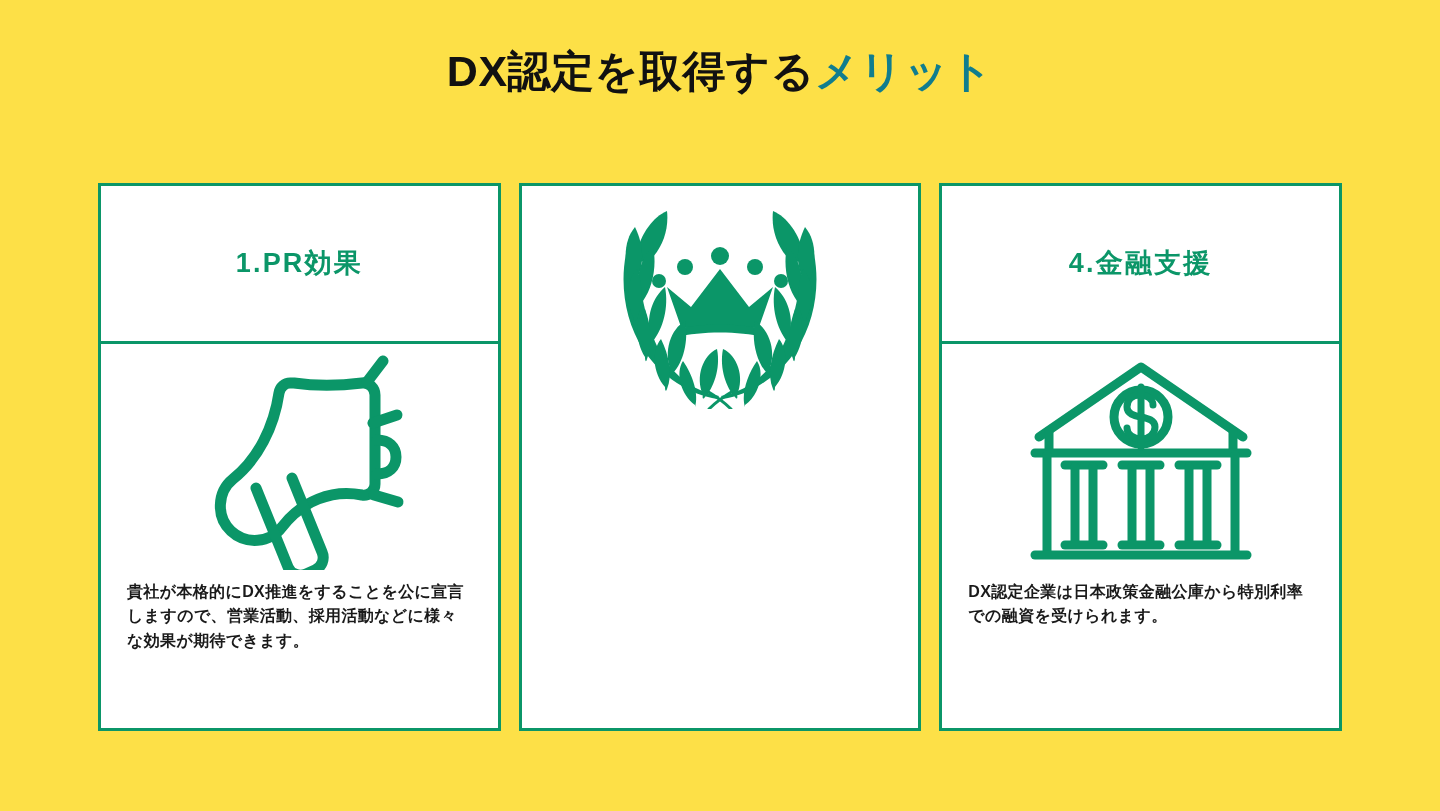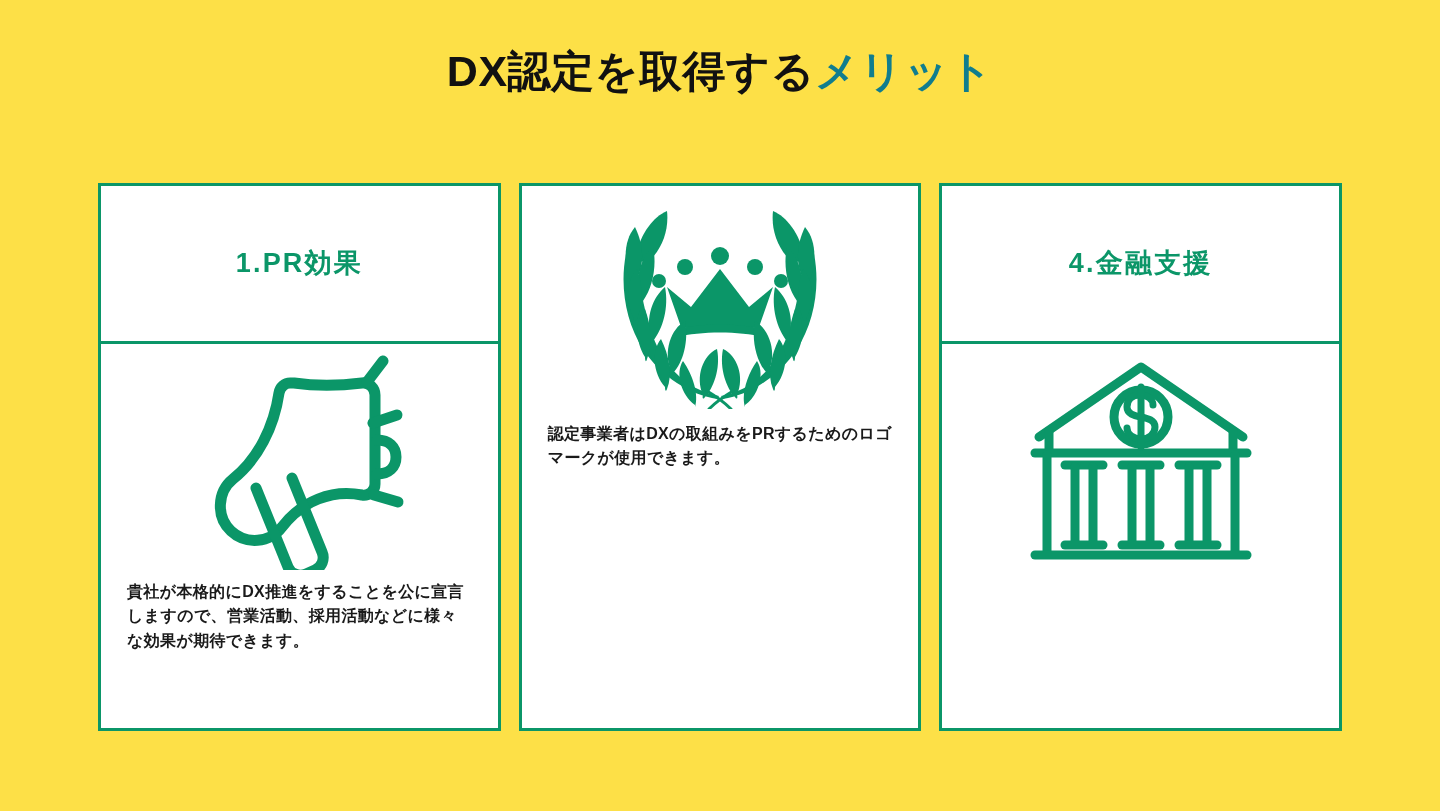--- a/index.html
+++ b/index.html
@@ -188,21 +188,20 @@
               <path d="M108 196 C100 178 108 156 122 150 C126 170 118 190 110 198 C108 201 107 199 108 196Z"></path>
               <path d="M100 206 C86 196 80 174 88 162 C98 176 104 196 100 208 Z"></path>
             </g>
 
             <g stroke="#0B9668" stroke-width="3" fill="none" stroke-linecap="round">
               <path d="M112 192 C122 198 130 204 136 210"></path>
               <path d="M138 192 C128 198 120 204 114 210"></path>
             </g>
           </svg>
         </div>
-        <div class="card-text">認定事業者はDXの取組みをPRするためのロゴマークが使用できます。</div>
       </div>
     </div>
 
     <div class="card">
       <div class="card-header">
         <div class="card-title">4.金融支援</div>
       </div>
       <div class="card-body">
         <div class="card-icon">
           <svg width="228" height="214" viewBox="0 0 228 214" fill="none" aria-hidden="true">
@@ -235,17 +234,18 @@
 
               <path d="M8 200 L220 200"></path>
             </g>
 
             <g stroke="#0B9668" stroke-width="7" stroke-linecap="round" fill="none">
               <path d="M126 50 C126 44 120 40 113 40 C105 40 100 45 100 52 C100 66 128 58 128 72 C128 79 122 84 114 84 C106 84 100 79 100 73"></path>
               <path d="M114 32 L114 92"></path>
             </g>
           </svg>
         </div>
+        <div class="card-text">DX認定企業は日本政策金融公庫から特別利率での融資を受けられます。</div>
       </div>
     </div>
 
   </div>
 </div>
 
 </body></html>

